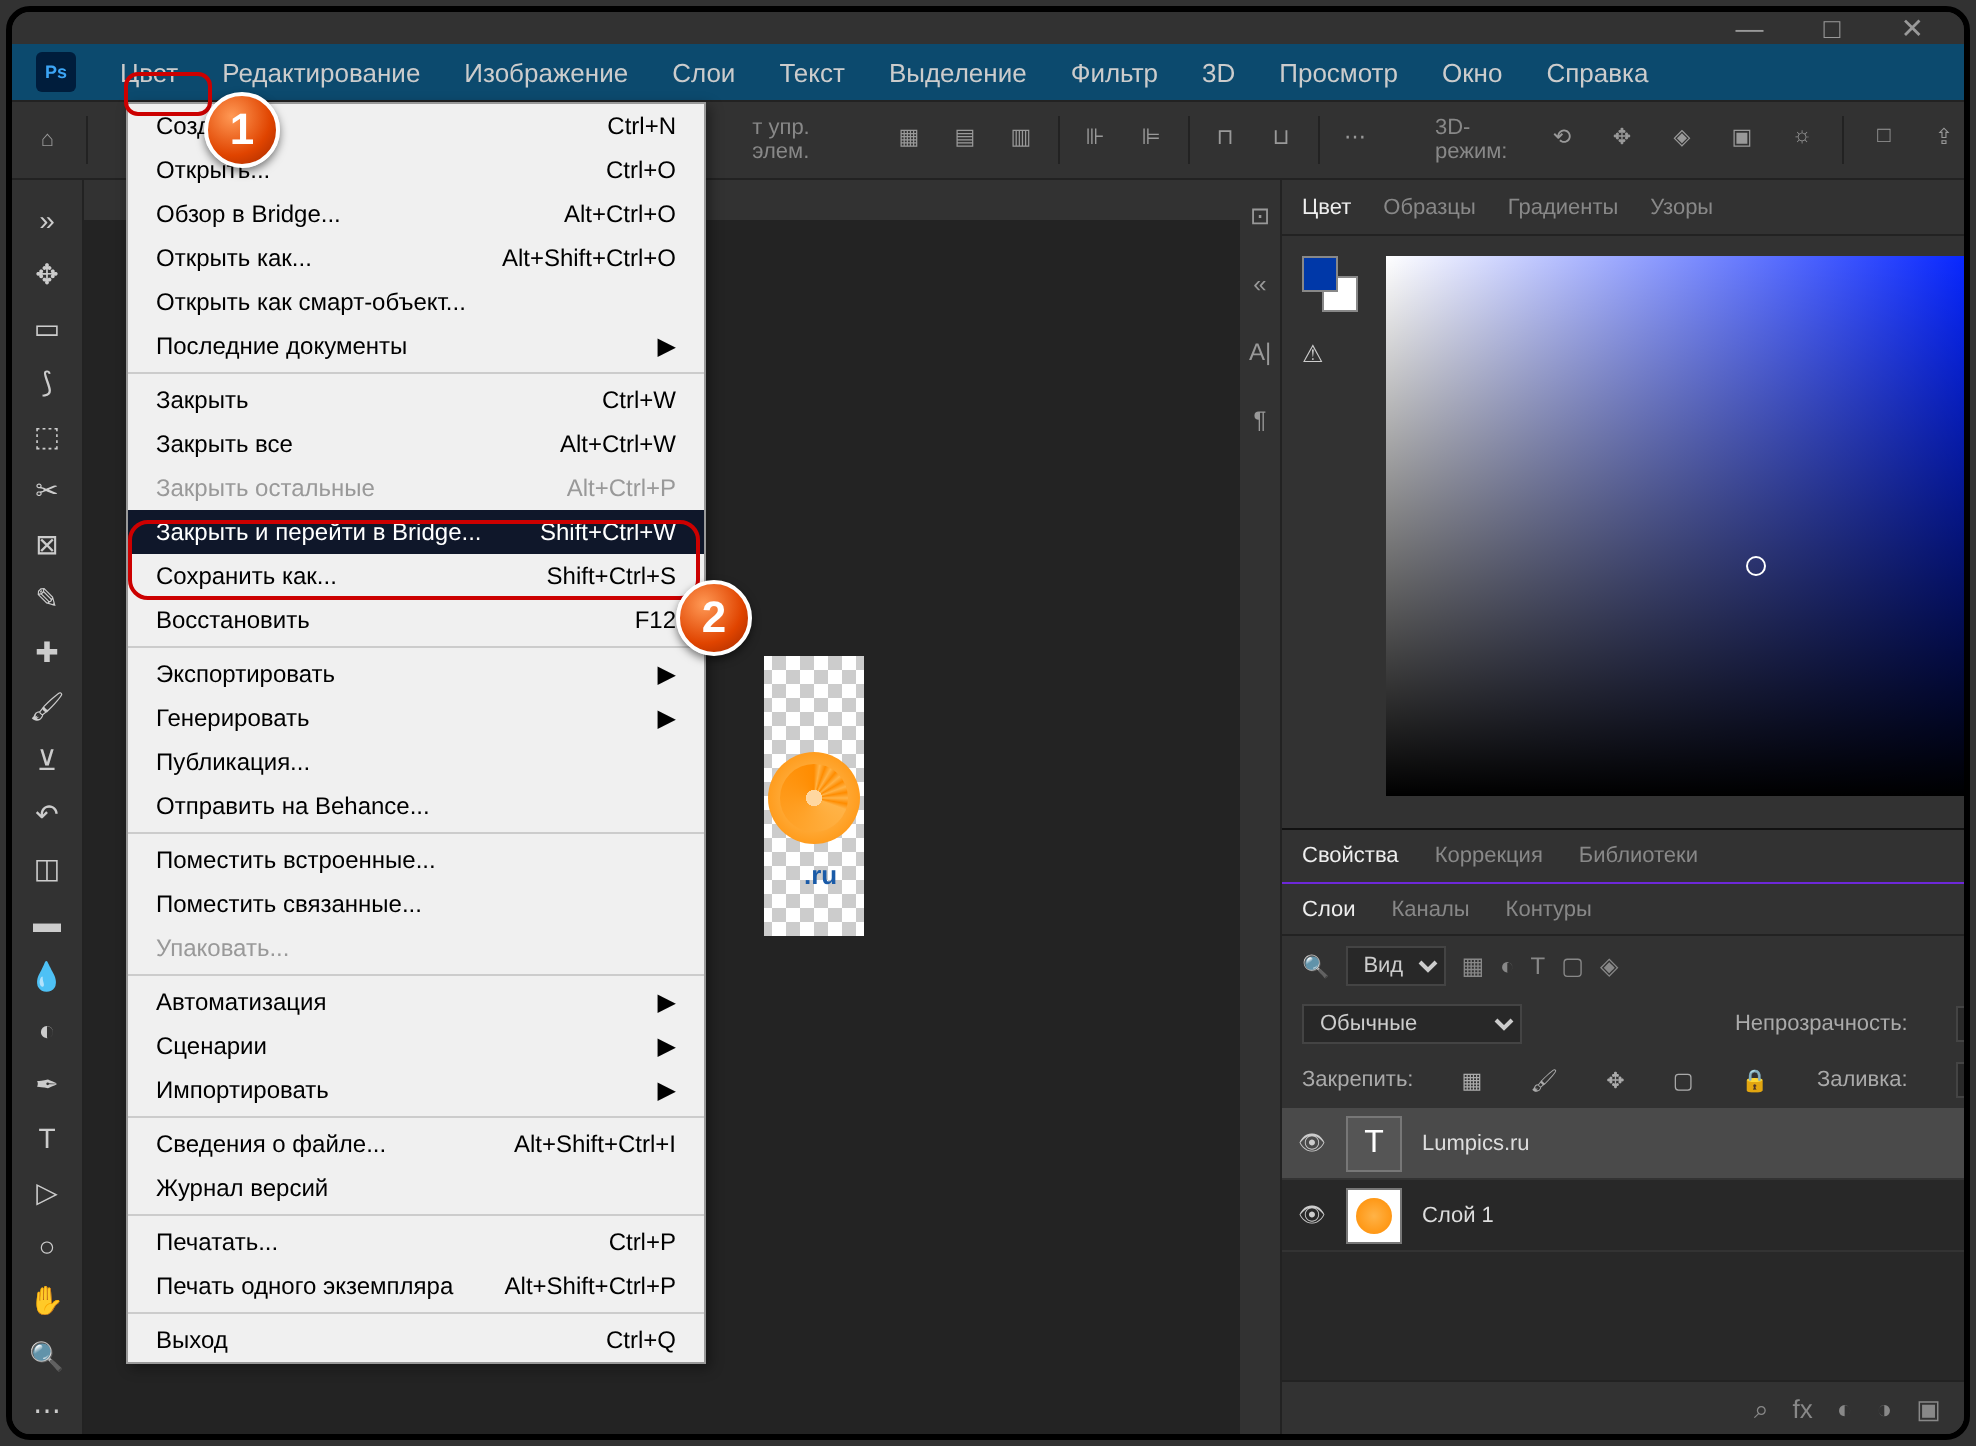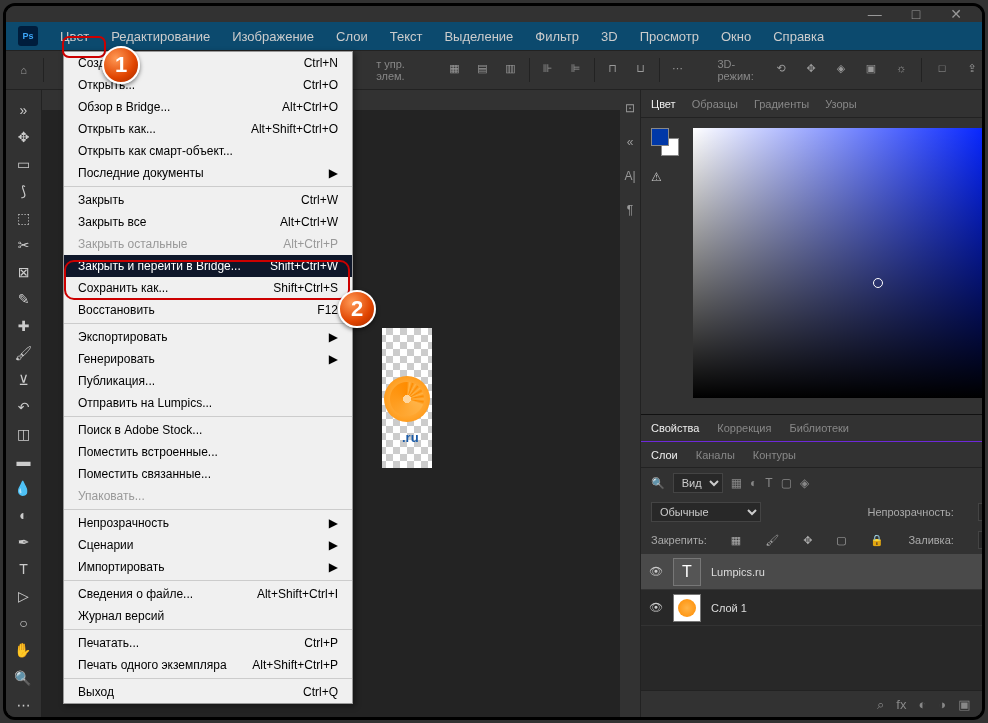--- a/index.html
+++ b/index.html
@@ -317,38 +317,35 @@
       <span class="dd-arrow">▶</span>
     </div>
     <div class="dd-item">
       <span>Генерировать</span>
       <span class="dd-arrow">▶</span>
     </div>
     <div class="dd-item">
       <span>Публикация...</span>
     </div>
     <div class="dd-item">
-      <span>Отправить на Lumpics...</span>
-    </div>
-    <div class="dd-sep"></div>
-    <div class="dd-item">
-      <span>Поиск в Adobe Stock...</span>
-    </div>
+      <span>Отправить на Behance...</span>
+    </div>
+    <div class="dd-sep"></div>
     <div class="dd-item">
       <span>Поместить встроенные...</span>
     </div>
     <div class="dd-item">
       <span>Поместить связанные...</span>
     </div>
     <div class="dd-item disabled">
       <span>Упаковать...</span>
     </div>
     <div class="dd-sep"></div>
     <div class="dd-item">
-      <span>Непрозрачность</span>
+      <span>Автоматизация</span>
       <span class="dd-arrow">▶</span>
     </div>
     <div class="dd-item">
       <span>Сценарии</span>
       <span class="dd-arrow">▶</span>
     </div>
     <div class="dd-item">
       <span>Импортировать</span>
       <span class="dd-arrow">▶</span>
     </div>

